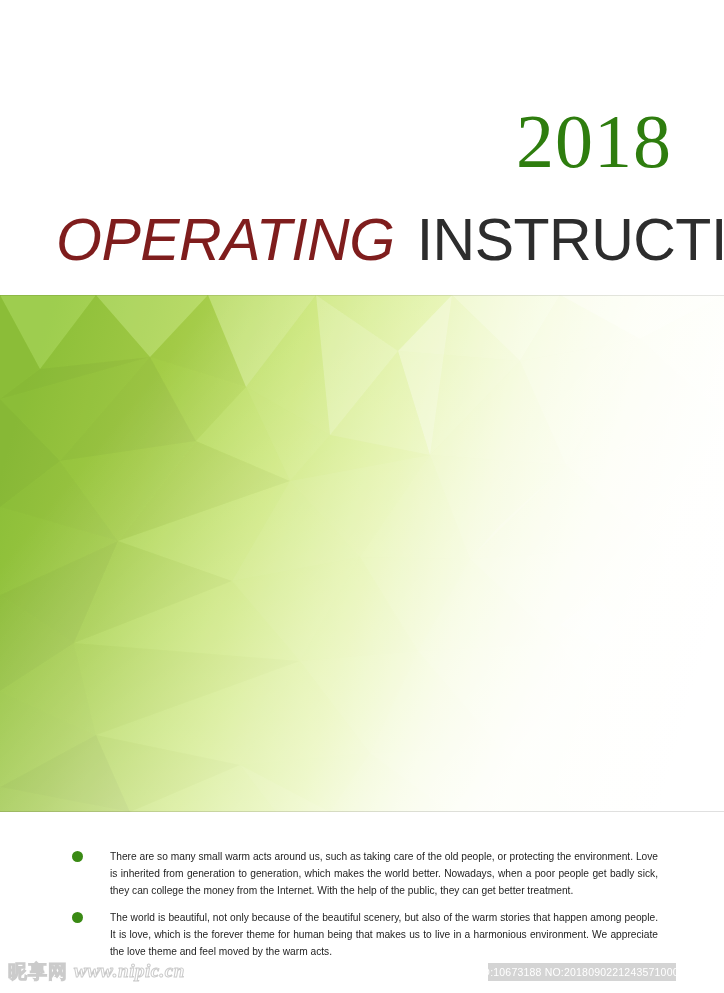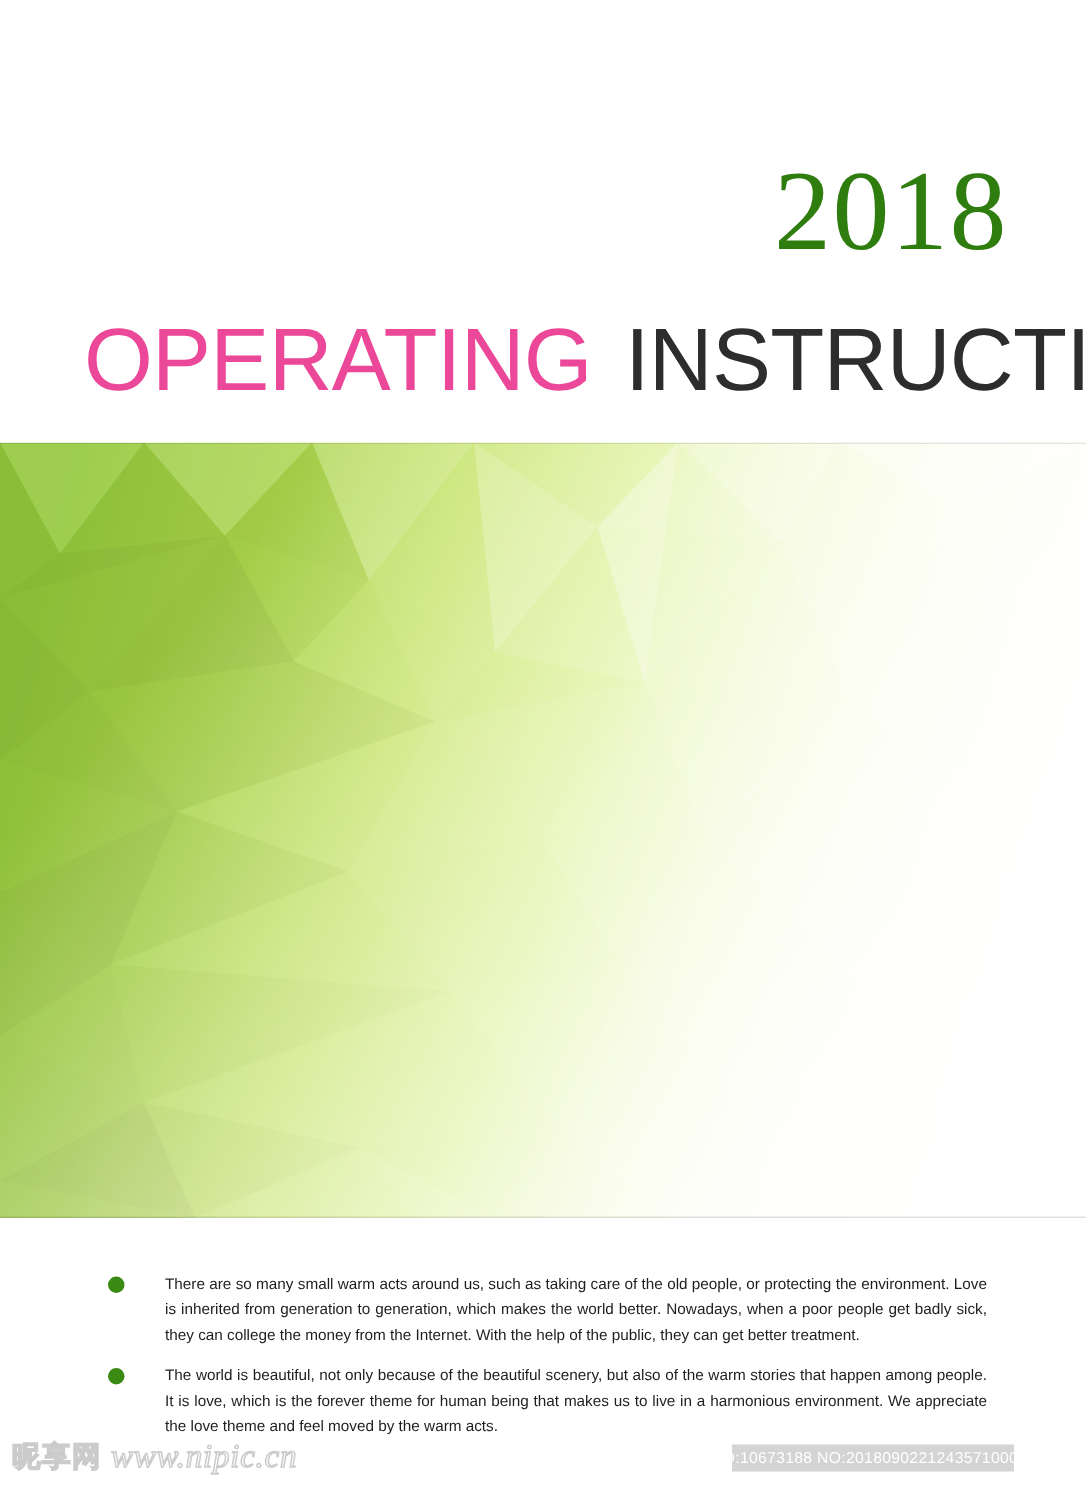--- a/index.html
+++ b/index.html
@@ -43,21 +43,22 @@
     left: 56px;
     right: 12px;
     top: 209px;
     white-space: nowrap;
     font-size: 59px;
     line-height: 62px;
     letter-spacing: -0.5px;
     font-weight: 400;
   }
   .title-word-1 {
-    color: #ec4899;
+    color: #7f1d1d;
+    font-style: italic;
   }
   .title-gap {
     display: inline-block;
     width: 22px;
   }
   .title-word-2 {
     color: #2d2d2d;
   }
 
   
@@ -156,23 +157,23 @@
     font-size: 19px;
     line-height: 24px;
     font-weight: 700;
     color: transparent;
     -webkit-text-stroke: 1px #c6c6c6;
     letter-spacing: 1px;
   }
   .wm-url {
     font-family: "Liberation Serif", serif;
     font-style: italic;
-    font-size: 22px;
+    font-size: 19px;
     line-height: 24px;
-    font-weight: 400;
+    font-weight: 700;
     color: transparent;
     -webkit-text-stroke: 1px #c6c6c6;
     letter-spacing: 0.5px;
   }
 </style>
 </head>
 <body>
 
 <div class="page">
 

